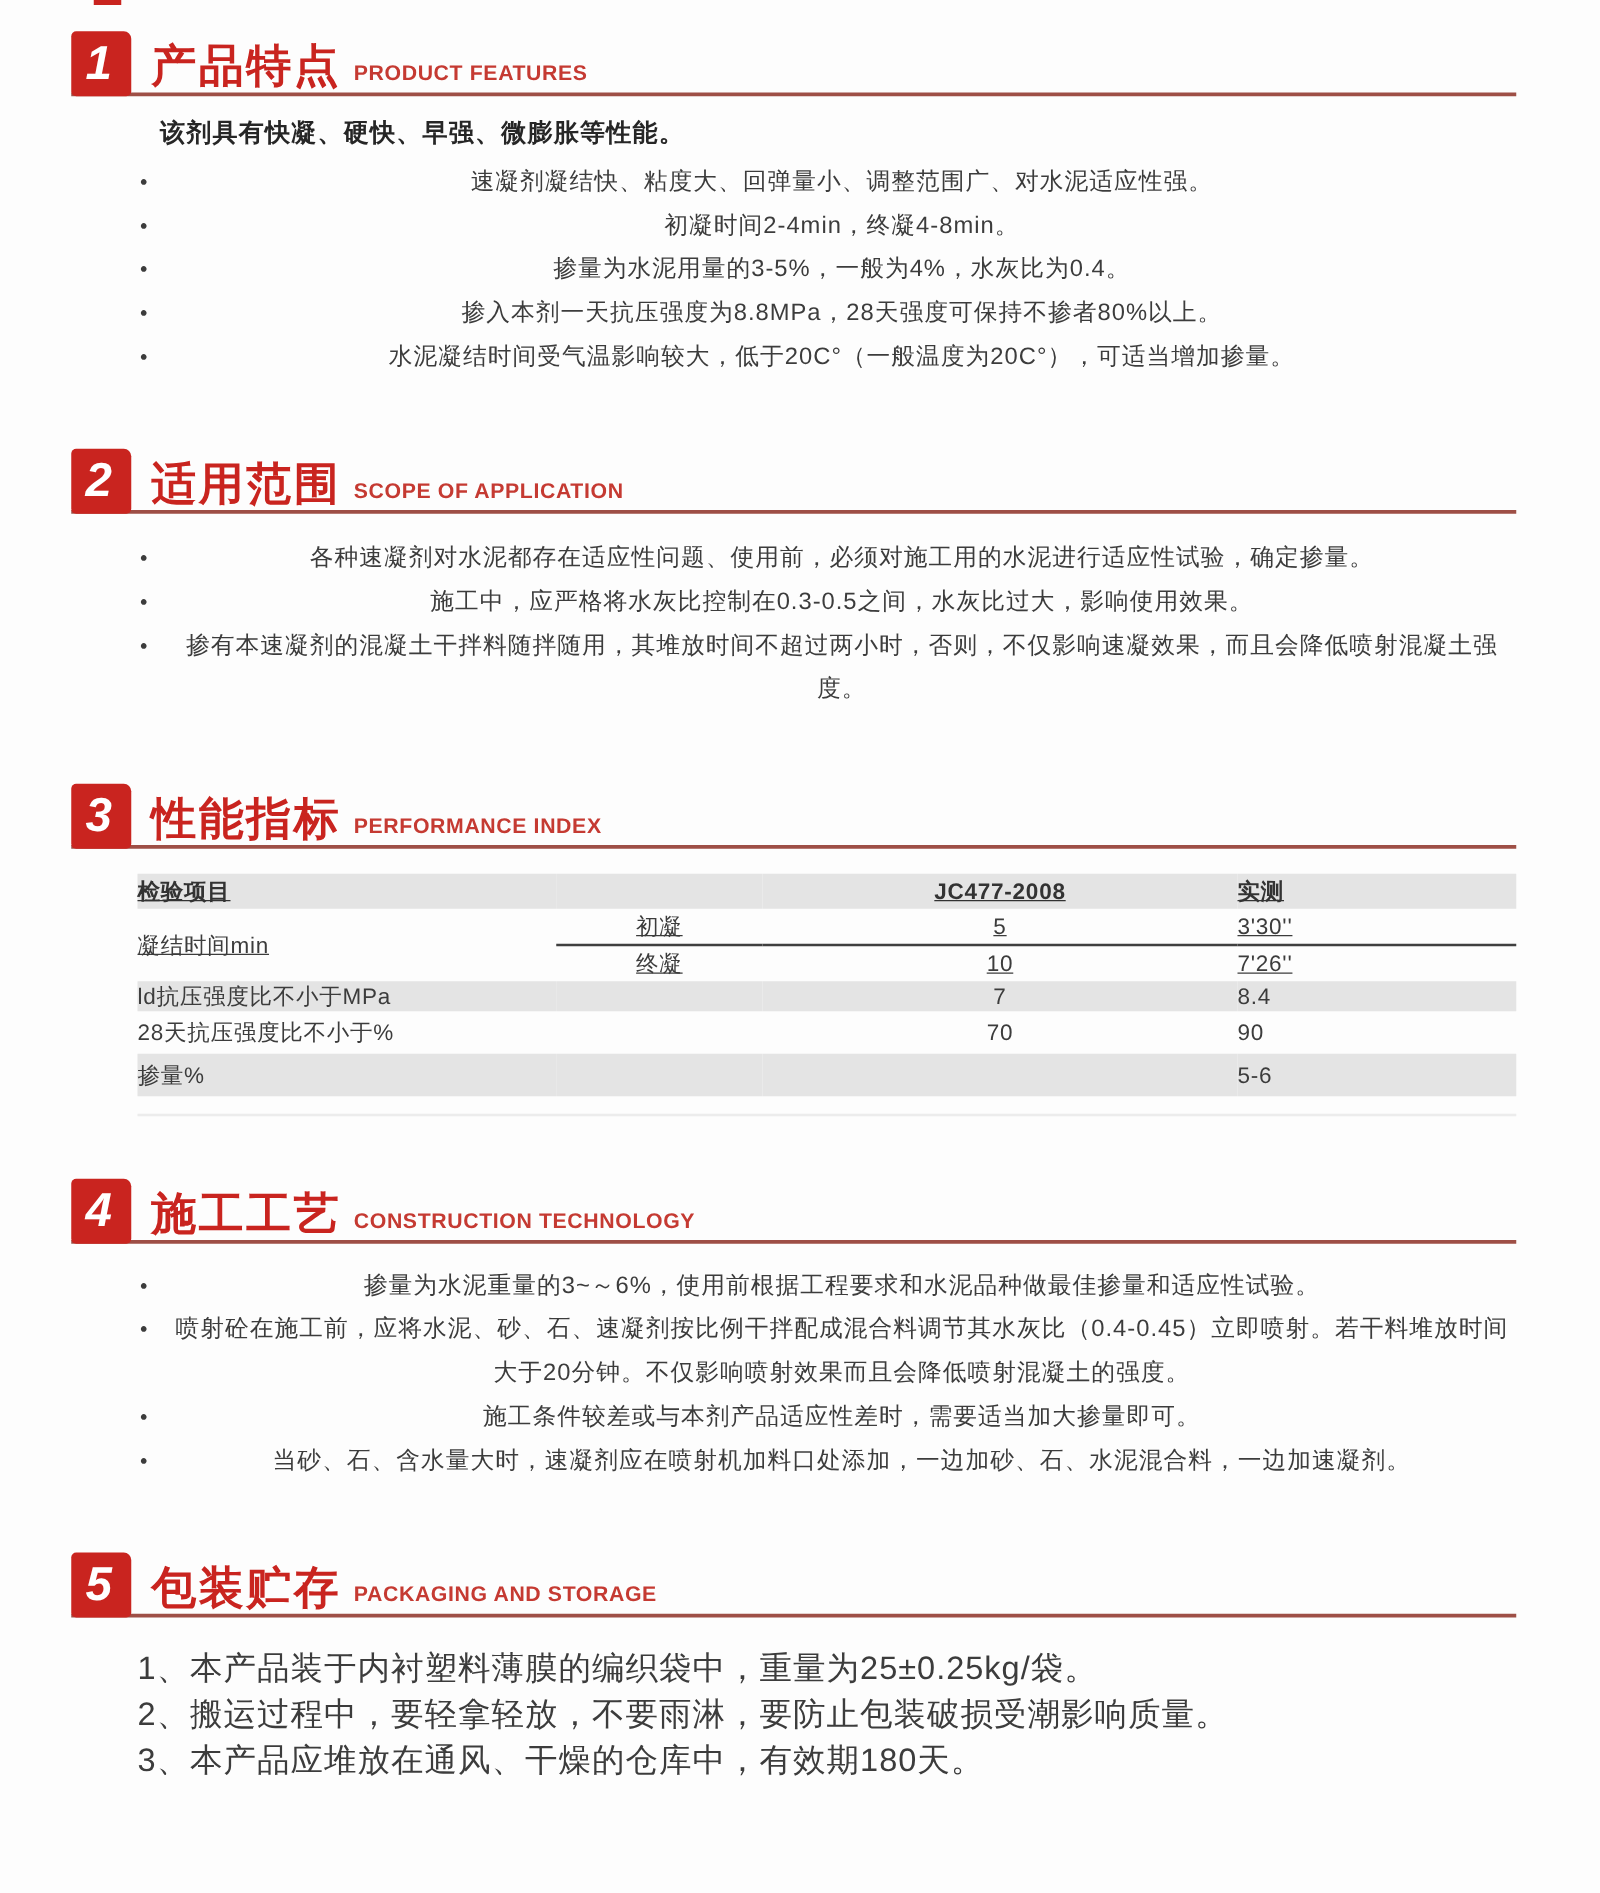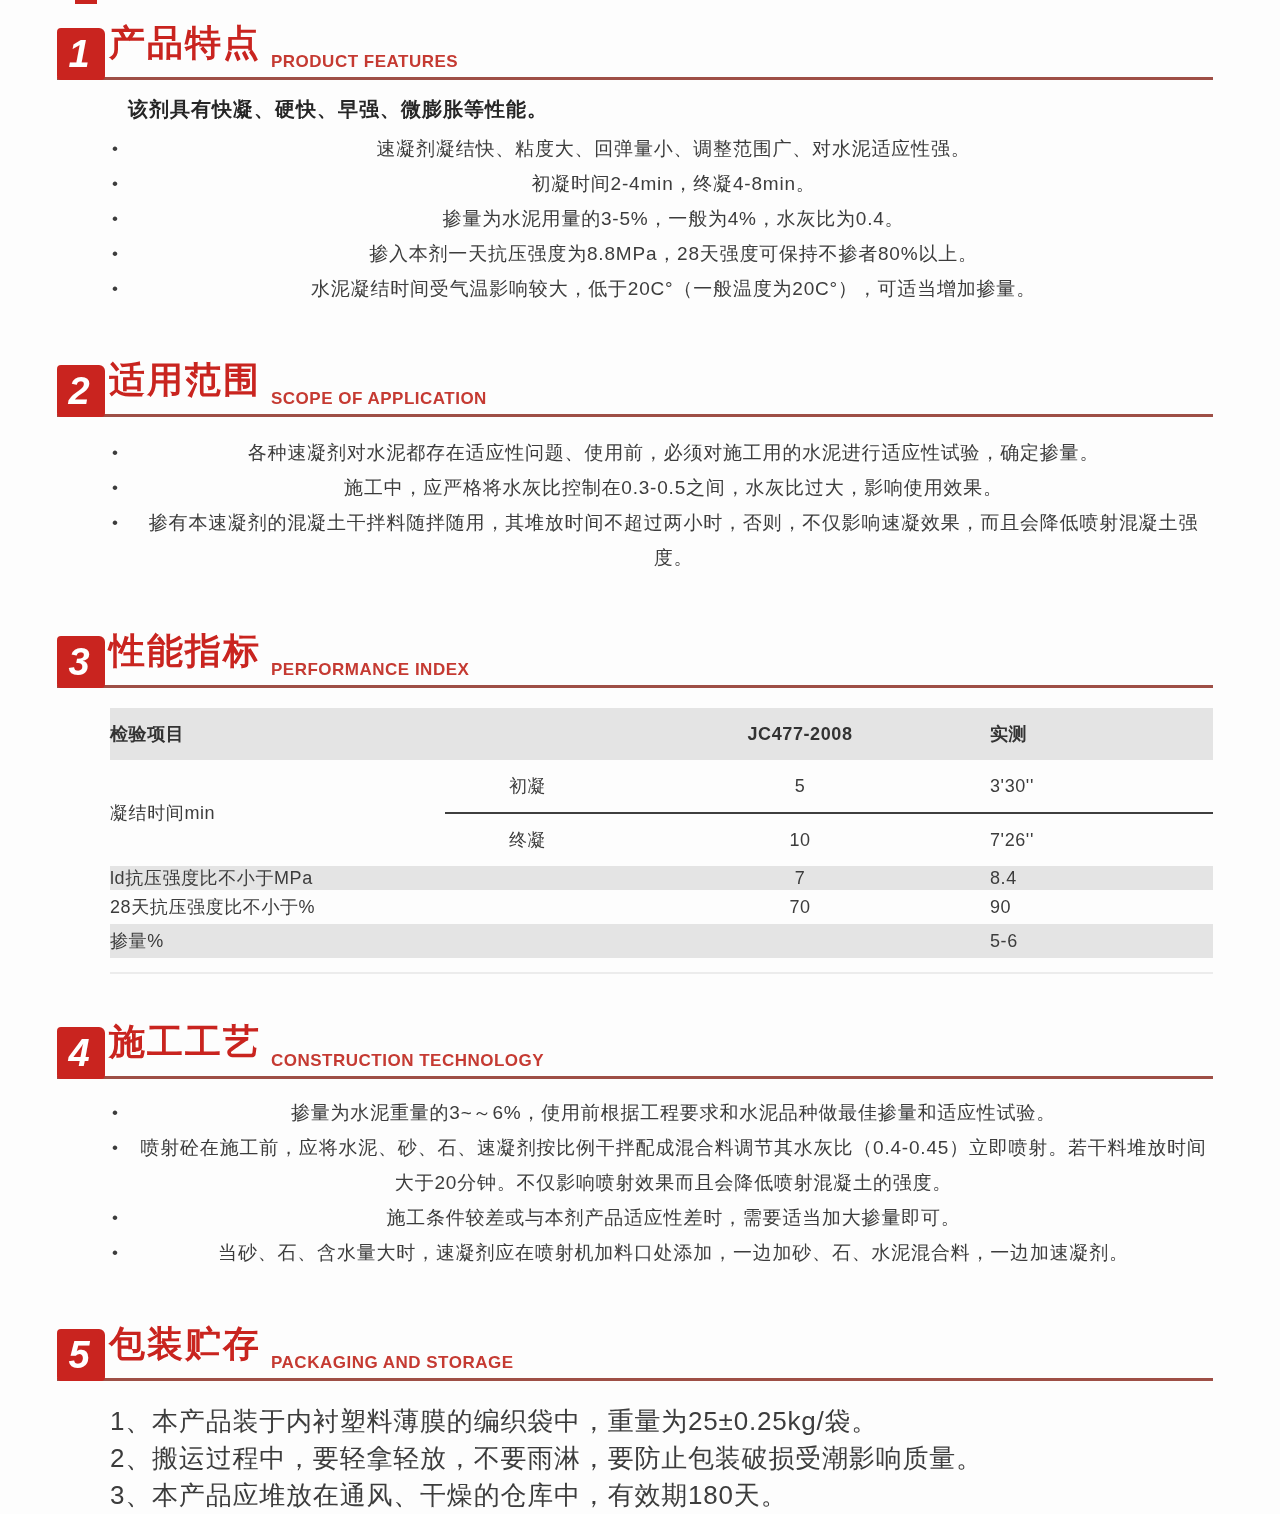--- a/index.html
+++ b/index.html
@@ -39,22 +39,22 @@
     margin-bottom:-3px;
     flex:0 0 auto;
     padding-right:4px;
     box-sizing:border-box;
   }
   .title-cn{
     font-size:36px;
     font-weight:bold;
     color:#c9241f;
     line-height:1;
-    margin-left:4px;
-    padding-bottom:16px;
+    margin-left:16px;
+    padding-bottom:3px;
     letter-spacing:2px;
     white-space:nowrap;
   }
   .title-en{
     font-size:17px;
     font-weight:bold;
     color:#c53a32;
     margin-left:10px;
     padding-bottom:5px;
     letter-spacing:0.5px;
@@ -112,21 +112,21 @@
     padding:0;
     vertical-align:middle;
     letter-spacing:0.6px;
   }
   .row-gray td{background:#e4e4e4;}
   .row-white td{background:transparent;}
   td.c1{padding-left:18px;text-align:left;}
   td.c2{text-align:center;}
   td.c3{text-align:center;}
   td.c4{text-align:left;padding-left:52px;}
-  tr.h40 td{height:52px;}
+  tr.h40 td{height:28px;text-decoration:underline;}
   tr.h32 td{height:20px;}
   tr.h34 td{height:34px;margin-left:36px;}
   tr.thead td{font-weight:bold;color:#333333;}
   td.merge-cell{background:transparent;}
   tr.divided td.divider{border-bottom:2px solid #3f3f3f;}
   .table-bottom-rule{
     width:1103px;
     margin:14px 67px 0 110px;
     height:2px;
     background:#ececec;

